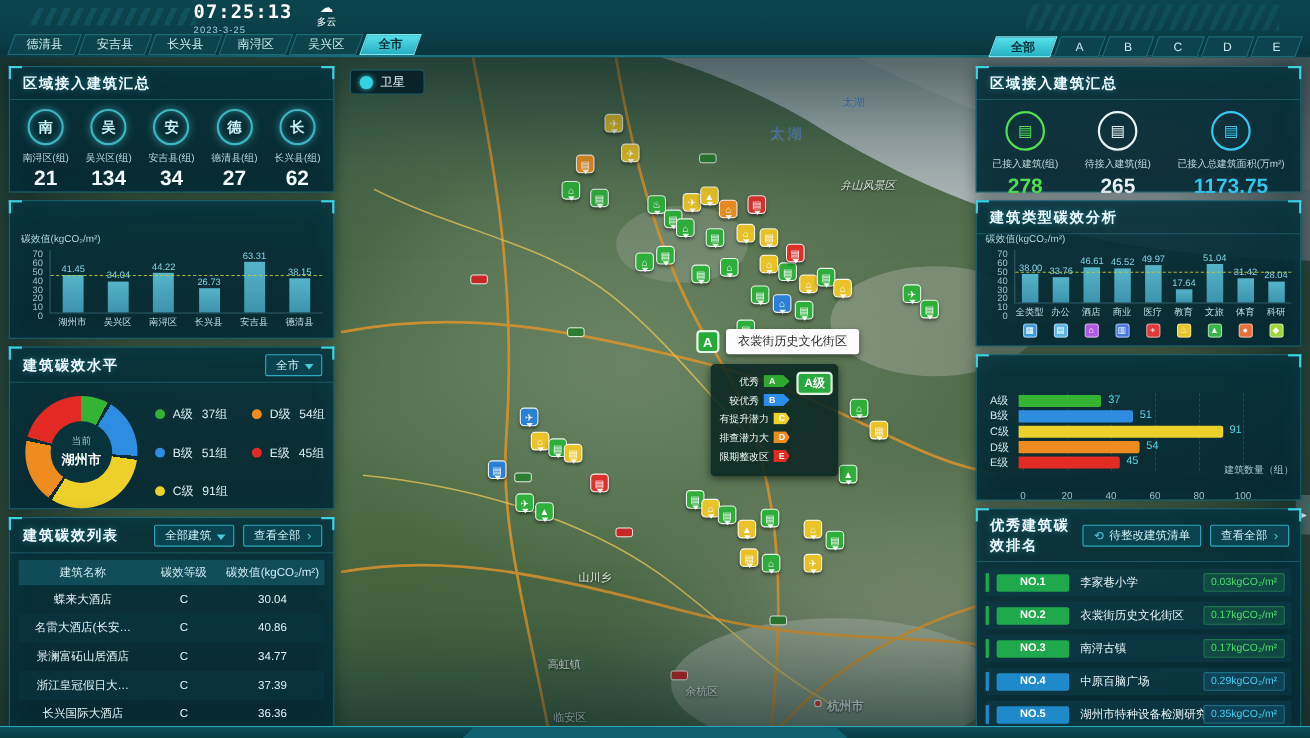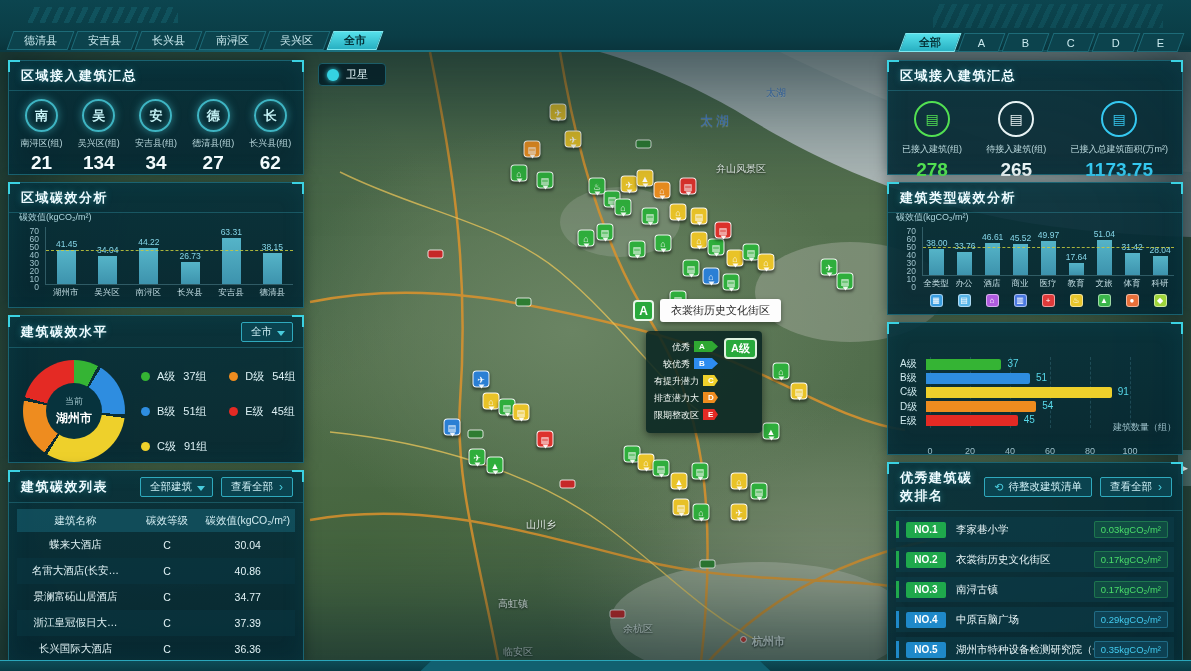--- a/index.html
+++ b/index.html
@@ -175,21 +175,21 @@
   .hval { position:absolute; top:-1px; font-size:10px; color:#57d7e8; margin-left:6px; }
   .haxis { position:absolute; left:30px; right:40px; bottom:2px; }
   .haxis span { position:absolute; transform:translateX(-50%); font-size:9px; color:#9fc3cc; }
   .hxlab { position:absolute; right:-6px; bottom:14px; font-size:9px; color:#9fc3cc; }
 
   
   .rank-list { padding:6px 8px 0 8px; display:flex; flex-direction:column; gap:5px; }
   .rank-row { position:relative; display:flex; align-items:center; height:25px; background:rgba(12,62,74,.55);
     padding:0 6px 0 10px; cursor:pointer; }
   .rank-row::before { content:""; position:absolute; left:0; top:4px; bottom:4px; width:3px; background:var(--ac); }
-  .rank-badge { width:40px; height:16px; font-size:10px; font-weight:bold; color:#fff; display:flex; align-items:center;
+  .rank-badge { width:66px; height:16px; font-size:10px; font-weight:bold; color:#fff; display:flex; align-items:center;
     justify-content:center; border-radius:2px; background:var(--ac); }
   .rank-name { flex:1; margin-left:10px; font-size:10.5px; color:#e9f6f8; white-space:nowrap; overflow:hidden; }
   .rank-val { font-size:9.5px; padding:2px 6px; border-radius:2px; }
   .rank-green { --ac:#1fa84c; } .rank-green .rank-val { color:#4ade6a; background:rgba(40,170,76,.18); border:1px solid rgba(60,200,100,.35); }
   .rank-blue { --ac:#1f89c9; } .rank-blue .rank-val { color:#43cdf0; background:rgba(40,140,200,.15); border:1px solid rgba(70,190,230,.35); }
 
   
   .footer { position:absolute; left:0; right:0; bottom:0; height:11px; z-index:12;
     background:linear-gradient(180deg,#0d4c57,#093c45); border-top:1px solid #2aa7bb; }
   .footer::after { content:""; position:absolute; left:50%; transform:translateX(-50%); top:0; width:350px; height:100%;
@@ -225,21 +225,21 @@
         <rect x="468" y="378" width="15" height="8" rx="2" fill="#2e7d32"></rect>
         <rect x="428" y="198" width="15" height="8" rx="2" fill="#c62828"></rect>
         <rect x="560" y="428" width="15" height="8" rx="2" fill="#c62828"></rect>
         <rect x="610" y="558" width="15" height="8" rx="2" fill="#c62828"></rect>
       </g>
     </svg>
 
     <div id="map-labels">
         <div class="map-label water" style="left: 766px; top: 34px;">太湖</div>
         <div class="map-label water-lg" style="left: 700px; top: 60px;">太湖</div>
-        <div class="map-label place" style="left: 716px; top: 110px;">弁山风景区</div>
+        <div class="map-label place" style="left: 764px; top: 110px; font-style: italic;">弁山风景区</div>
         <div class="map-label place" style="left: 526px; top: 466px;">山川乡</div>
         <div class="map-label place" style="left: 498px; top: 545px;">高虹镇</div>
         <div class="map-label place" style="left: 503px; top: 593px;">临安区</div>
         <div class="map-label place" style="left: 623px; top: 570px;">余杭区</div>
         <div class="map-label city" style="left: 752px; top: 582px;">杭州市</div>
         <span class="pin-dot" style="left: 740px; top: 584px;"></span>
       </div>
     <div id="map-markers">
         <div class="marker mk-y" style="left: 558px; top: 60px;">✈</div>
         <div class="marker mk-y" style="left: 573px; top: 87px;">✈</div>
@@ -329,20 +329,30 @@
             <span class="lg-tag" style="background: rgb(228, 42, 36);">E</span>
           </div>
         </div>
       <div class="lg-badge">A级</div>
     </div>
   </div>
 
   <div class="header">
     <div class="hatch"></div>
     <div class="hatch right"></div>
+    <div class="time-block">
+      <div>
+        <div class="time-main">07:25:13</div>
+        <div class="time-date">2023-3-25</div>
+      </div>
+      <div class="weather">
+        <span class="w-icon">☁</span>
+        <span class="w-text">多云</span>
+      </div>
+    </div>
   </div>
   <div class="tabs left" id="left-tabs">
       <div class="tab">
         <span>德清县</span>
       </div>
       <div class="tab">
         <span>安吉县</span>
       </div>
       <div class="tab">
         <span>长兴县</span>
@@ -405,23 +415,20 @@
             <div class="sum-value">27</div>
           </div>
           <div class="sum-item">
             <div class="sum-circ">长</div>
             <div class="sum-label">长兴县(组)</div>
             <div class="sum-value">62</div>
           </div>
         </div>
     </div>
     <div class="panel p-h146">
-      <div class="panel-head">
-          <span class="panel-title">区域碳效分析</span>
-        </div>
       <div class="vchart" id="chart-left">
           <div class="ylab">碳效值(kgCO₂/m²)</div>
           <div class="yaxis">
             <span class="ytick">70</span>
             <span class="ytick">60</span>
             <span class="ytick">50</span>
             <span class="ytick">40</span>
             <span class="ytick">30</span>
             <span class="ytick">20</span>
             <span class="ytick">10</span>

